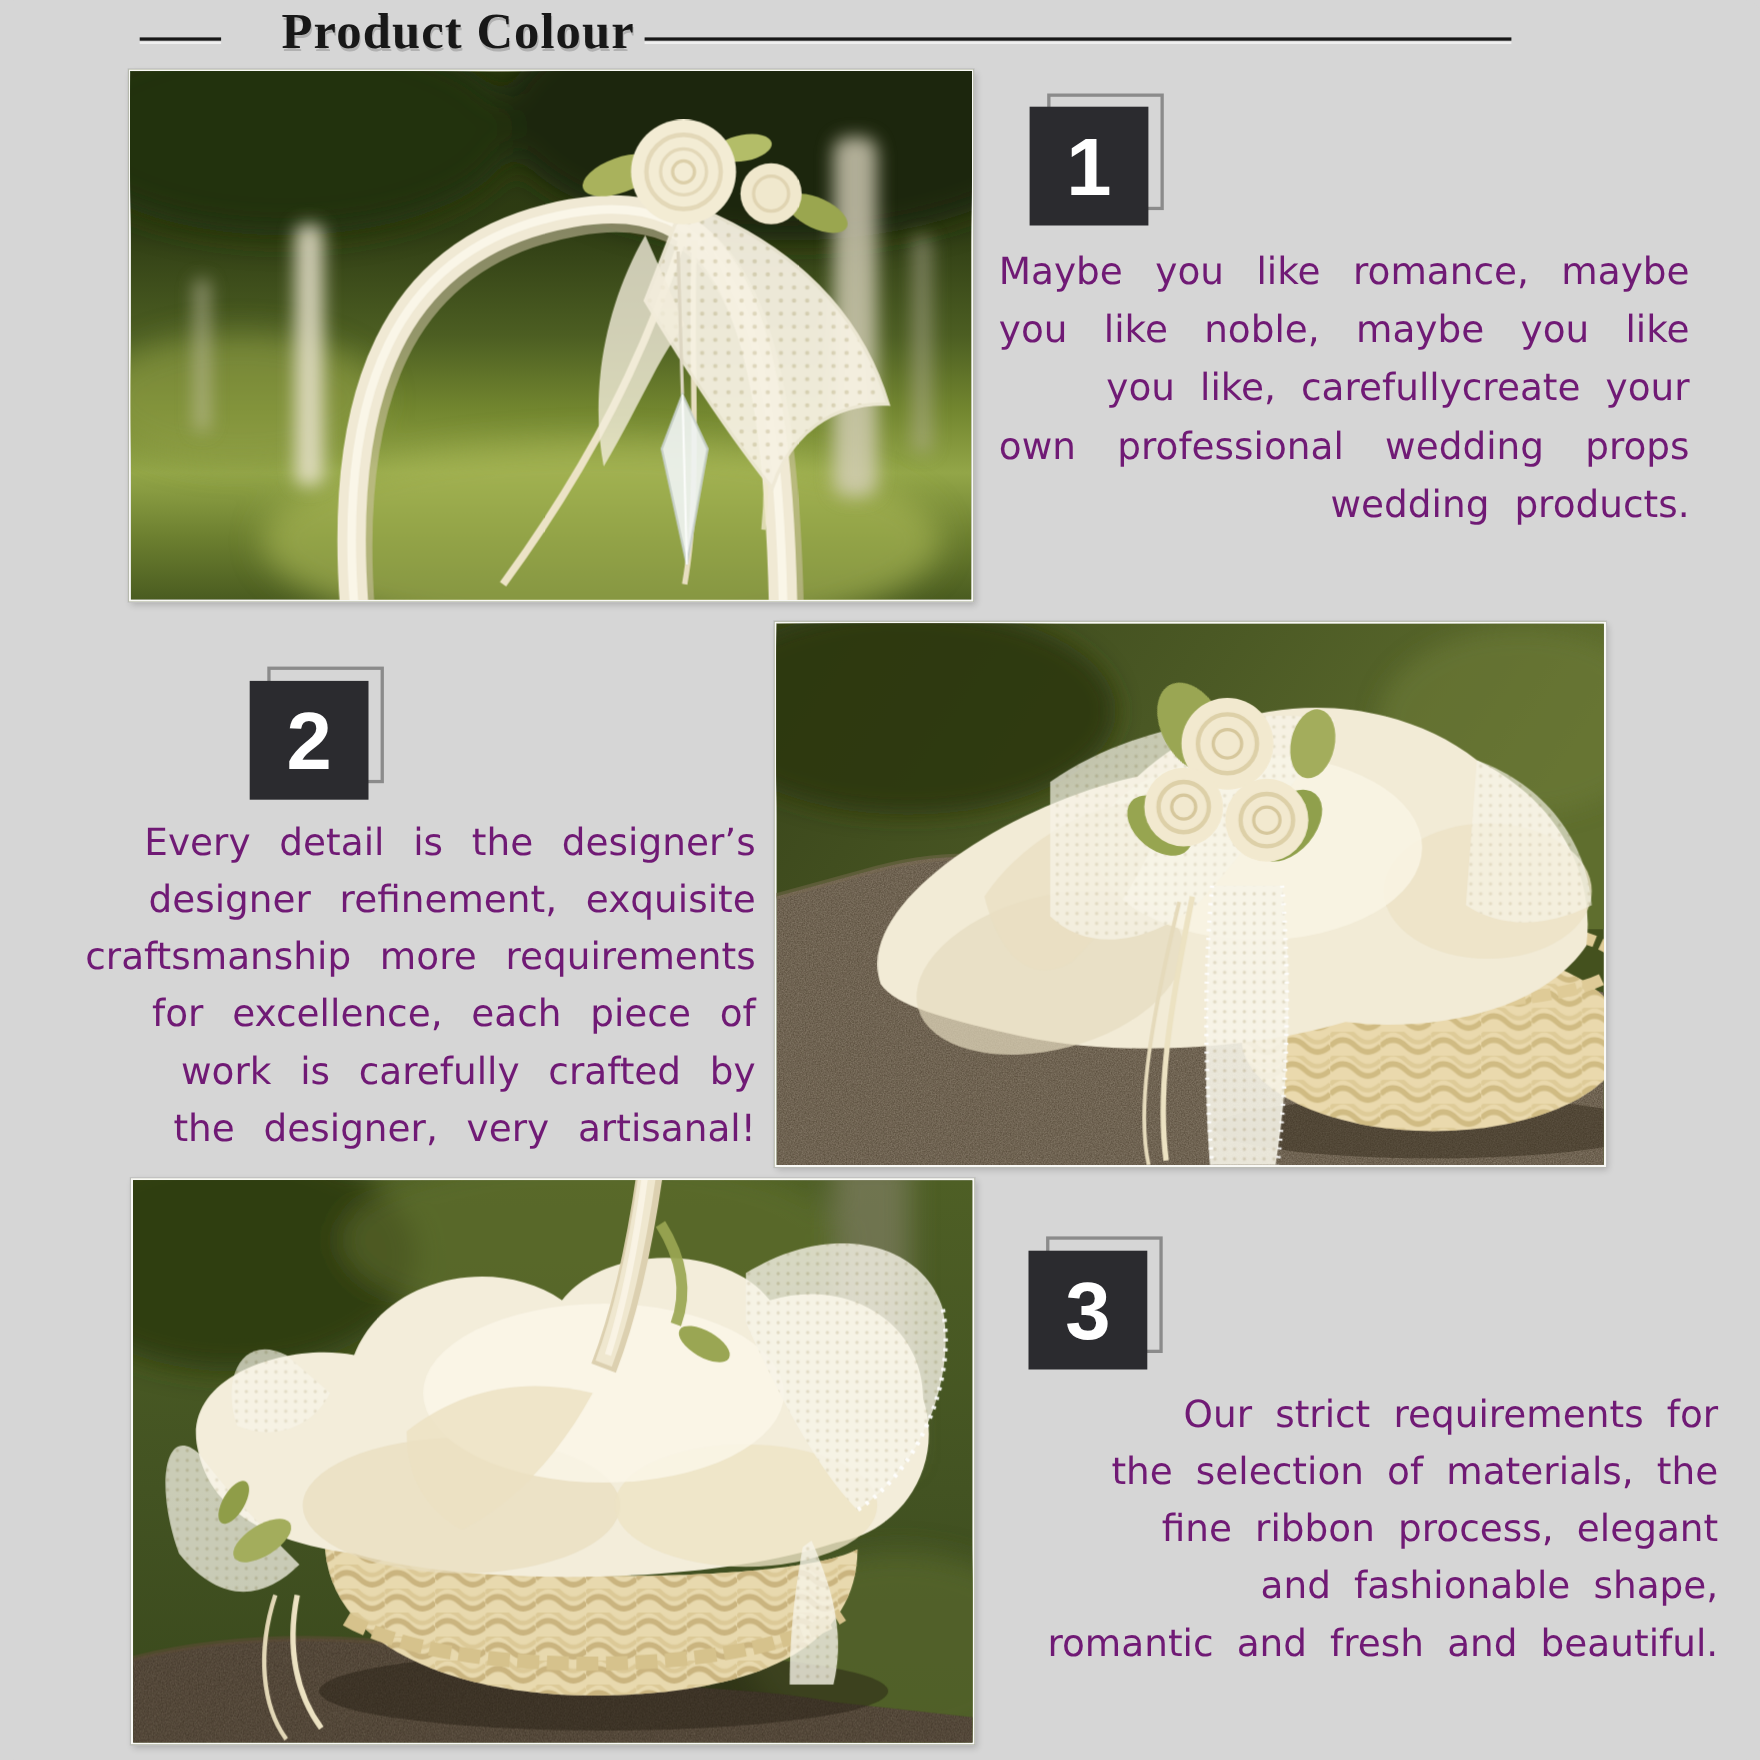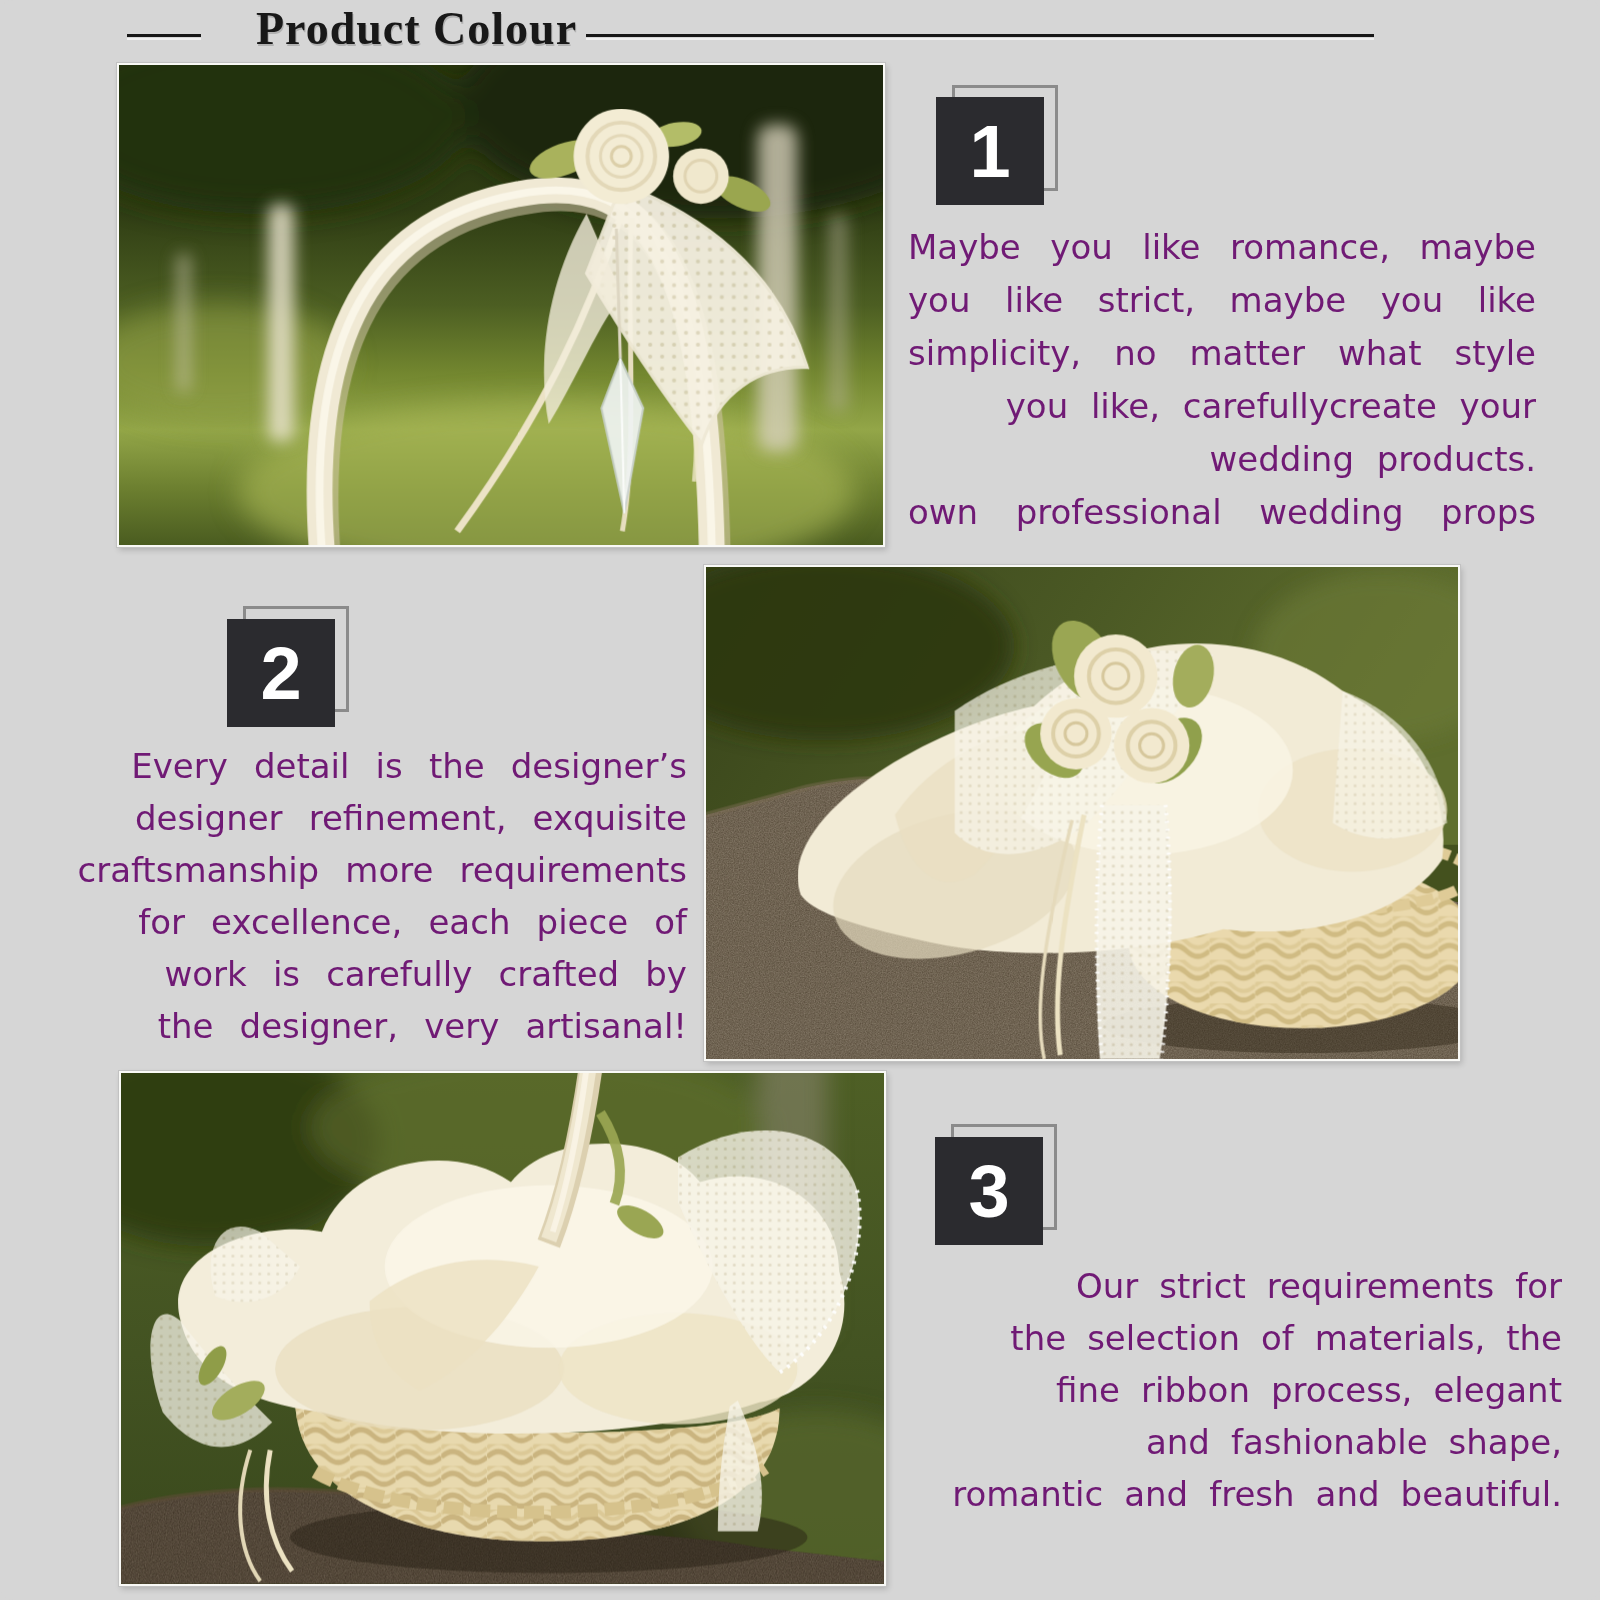--- a/index.html
+++ b/index.html
@@ -127,25 +127,24 @@
     </svg>
   </div>
 
   <div class="badge-ghost badge-ghost-1"></div>
   <div class="badge badge-1">
     <span>1</span>
   </div>
 
   <div class="tb tb-1">
     <div class="ln fill">Maybe you like romance, maybe</div>
-    <div class="ln fill">you like strict, maybe you like</div>
-    <div class="ln fill">simplicity, no matter what style</div>
+    <div class="ln fill">you like noble, maybe you like</div>
     <div class="ln">you like, carefullycreate your</div>
+    <div class="ln fill">own professional wedding props</div>
     <div class="ln">wedding products.</div>
-    <div class="ln fill">own professional wedding props</div>
   </div>
 
   <div class="badge-ghost badge-ghost-2"></div>
   <div class="badge badge-2">
     <span>2</span>
   </div>
 
   <div class="tb tb-2">
     <div class="ln">Every detail is the designer’s</div>
     <div class="ln">designer refinement, exquisite</div>

